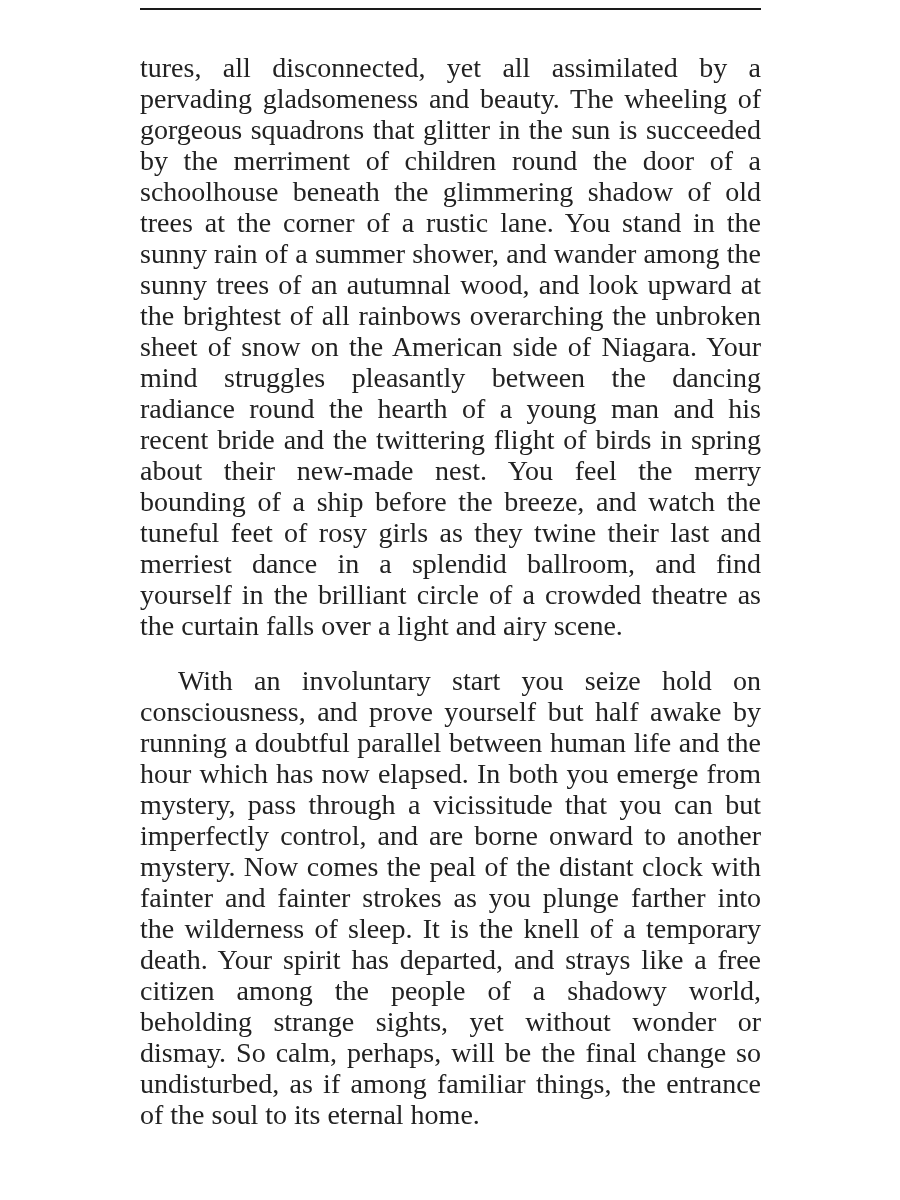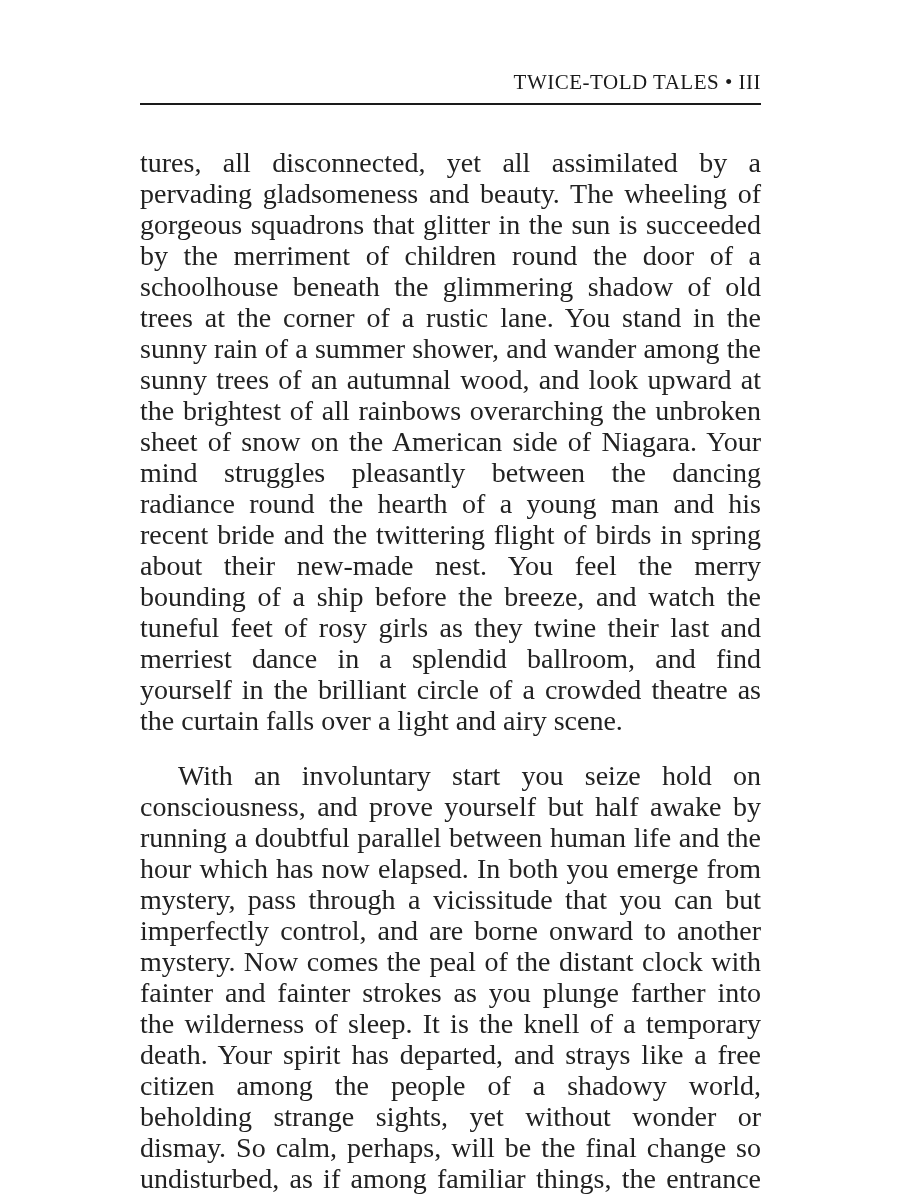--- a/index.html
+++ b/index.html
@@ -52,21 +52,20 @@
     text-indent: 38px;
     margin-top: 24px;
   }
 </style>
 </head>
 <body>
 
 <div class="page">
   <div class="text-column">
 
-    <div class="running-header">TWICE-TOLD TALES • III</div>
 
     <hr class="header-rule">
 
     <div class="body-text">
       <p>tures, all disconnected, yet all assimilated by a pervading gladsomeness and beauty. The wheeling of gorgeous squadrons that glitter in the sun is succeeded by the merriment of children round the door of a schoolhouse beneath the glimmering shadow of old trees at the corner of a rustic lane. You stand in the sunny rain of a summer shower, and wander among the sunny trees of an autumnal wood, and look upward at the brightest of all rainbows overarching the unbroken sheet of snow on the American side of Niagara. Your mind struggles pleasantly between the dancing radiance round the hearth of a young man and his recent bride and the twittering flight of birds in spring about their new-made nest. You feel the merry bounding of a ship before the breeze, and watch the tuneful feet of rosy girls as they twine their last and merriest dance in a splendid ballroom, and find yourself in the brilliant circle of a crowded theatre as the curtain falls over a light and airy scene.</p>
       <p class="indented">With an involuntary start you seize hold on consciousness, and prove yourself but half awake by running a doubtful parallel between human life and the hour which has now elapsed. In both you emerge from mystery, pass through a vicissitude that you can but imperfectly control, and are borne onward to another mystery. Now comes the peal of the distant clock with fainter and fainter strokes as you plunge farther into the wilderness of sleep. It is the knell of a temporary death. Your spirit has departed, and strays like a free citizen among the people of a shadowy world, beholding strange sights, yet without wonder or dismay. So calm, perhaps, will be the final change so undisturbed, as if among familiar things, the entrance of the soul to its eternal home.</p>
     </div>
 
   </div>
 </div>

